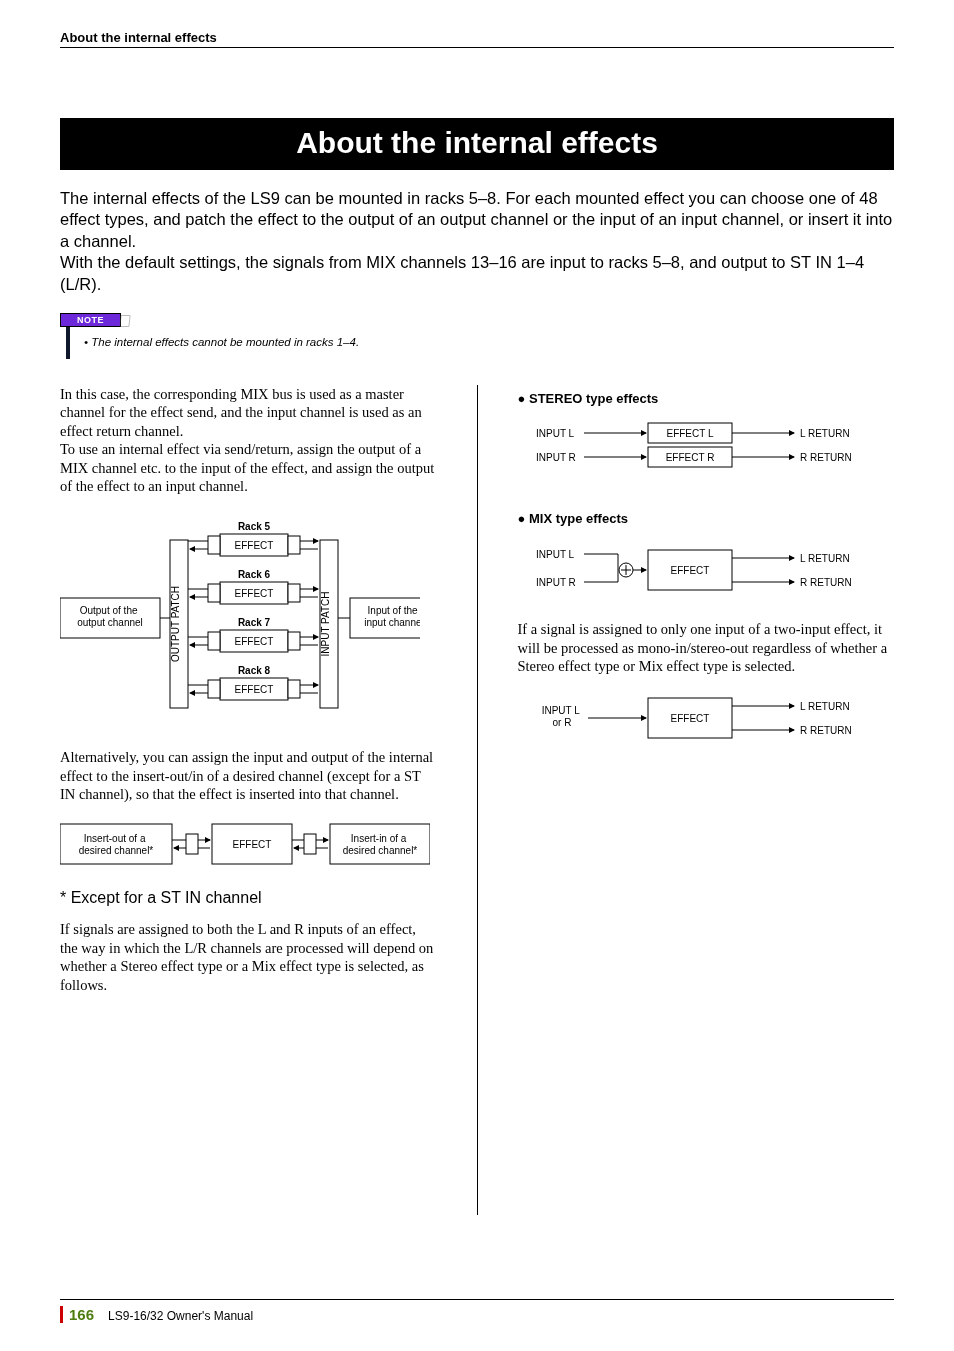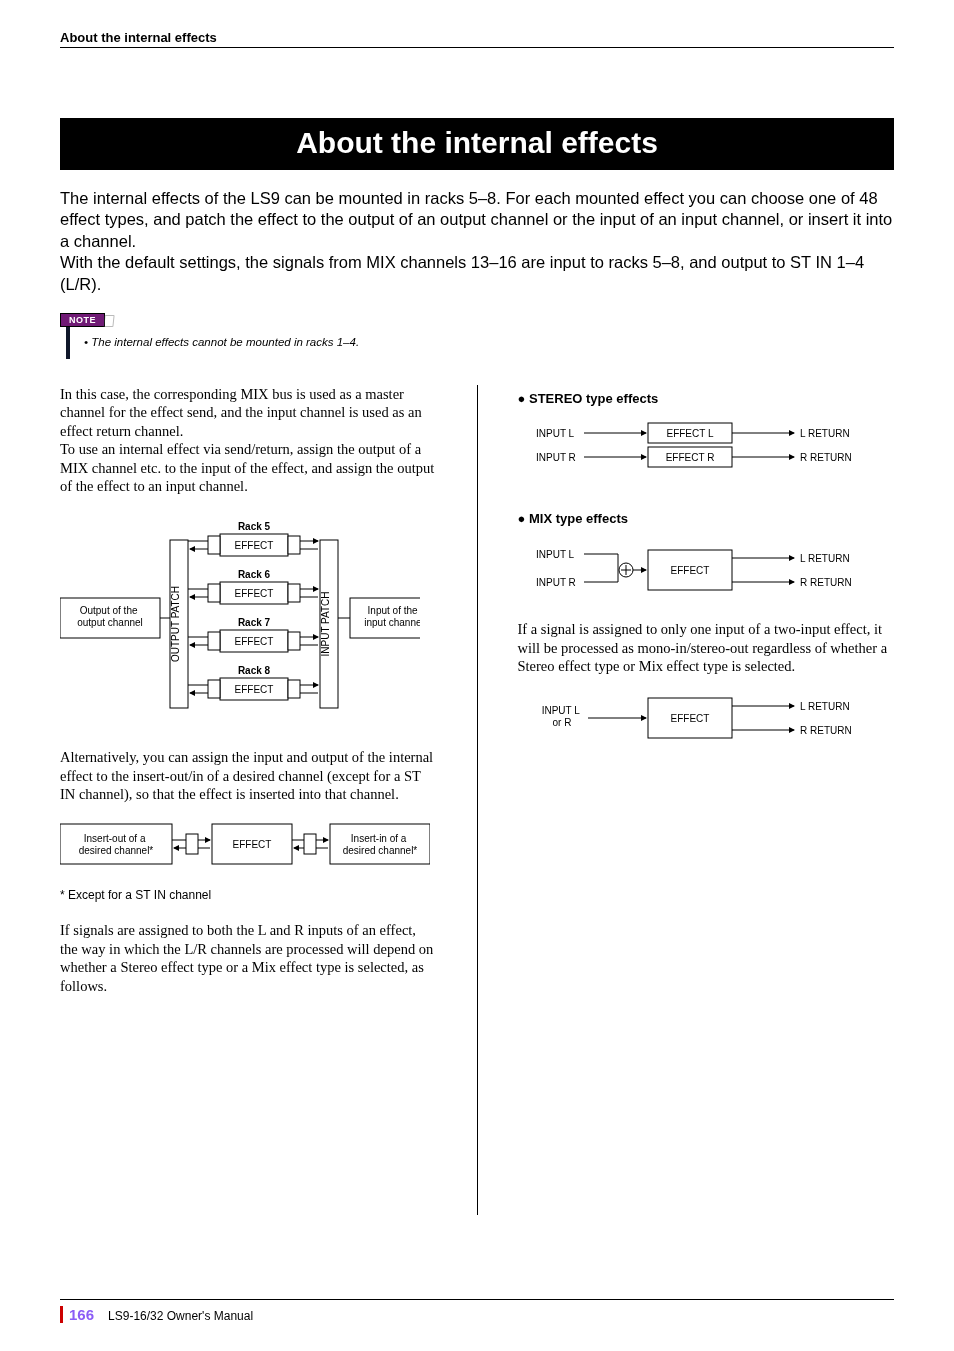--- a/index.html
+++ b/index.html
@@ -35,26 +35,26 @@
     font-size: 16.5px;
     line-height: 1.3;
     margin-bottom: 14px;
   }
   .note-block {
     margin-top: 6px;
     margin-bottom: 26px;
   }
   .note-tag {
     display: inline-block;
-    background: #701a75;
+    background: #6d28d9;
     color: #fff;
     font-family: Arial, sans-serif;
     font-size: 9px;
     font-weight: bold;
-    padding: 1px 8px;
+    padding: 1px 16px;
     border: 1px solid #000;
     letter-spacing: 0.5px;
     position: relative;
   }
   .note-tag::after {
     content: "";
     position: absolute;
     right: -10px; top: 1px;
     width: 8px; height: 10px;
     border: 1px solid #555;
@@ -96,42 +96,42 @@
     left: 60px; right: 60px;
     border-top: 1px solid #000;
     padding-top: 6px;
     font-family: Arial, Helvetica, sans-serif;
     font-size: 12px;
     display: flex;
     align-items: baseline;
     gap: 14px;
   }
   .footer .pagenum {
-    color: #8b5cf6;
+    color: #4d7c0f;
     font-weight: bold;
     font-size: 15px;
     border-left: 3px solid #c00;
     padding-left: 6px;
   }
 
   
   svg { display: block; }
   .svgbox { margin: 14px 0; }
   .section-bullet {
     font-family: Arial, Helvetica, sans-serif;
     font-weight: bold;
     font-size: 13px;
     margin-top: 6px;
     margin-bottom: 6px;
   }
   .footnote {
     font-family: Arial, Helvetica, sans-serif;
-    font-size: 12px;
+    font-size: 16px;
     margin-top: 4px;
-    margin-bottom: 18px;
+    margin-bottom: 12px;
   }
 </style>
 </head>
 <body>
 
 <div class="running-header">About the internal effects</div>
 
 <div class="title-banner">About the internal effects</div>
 
 <div class="intro" style="white-space:pre-line;">The internal effects of the LS9 can be mounted in racks 5–8. For each mounted effect you can choose one of 48 effect types, and patch the effect to the output of an output channel or the input of an input channel, or insert it into a channel.

